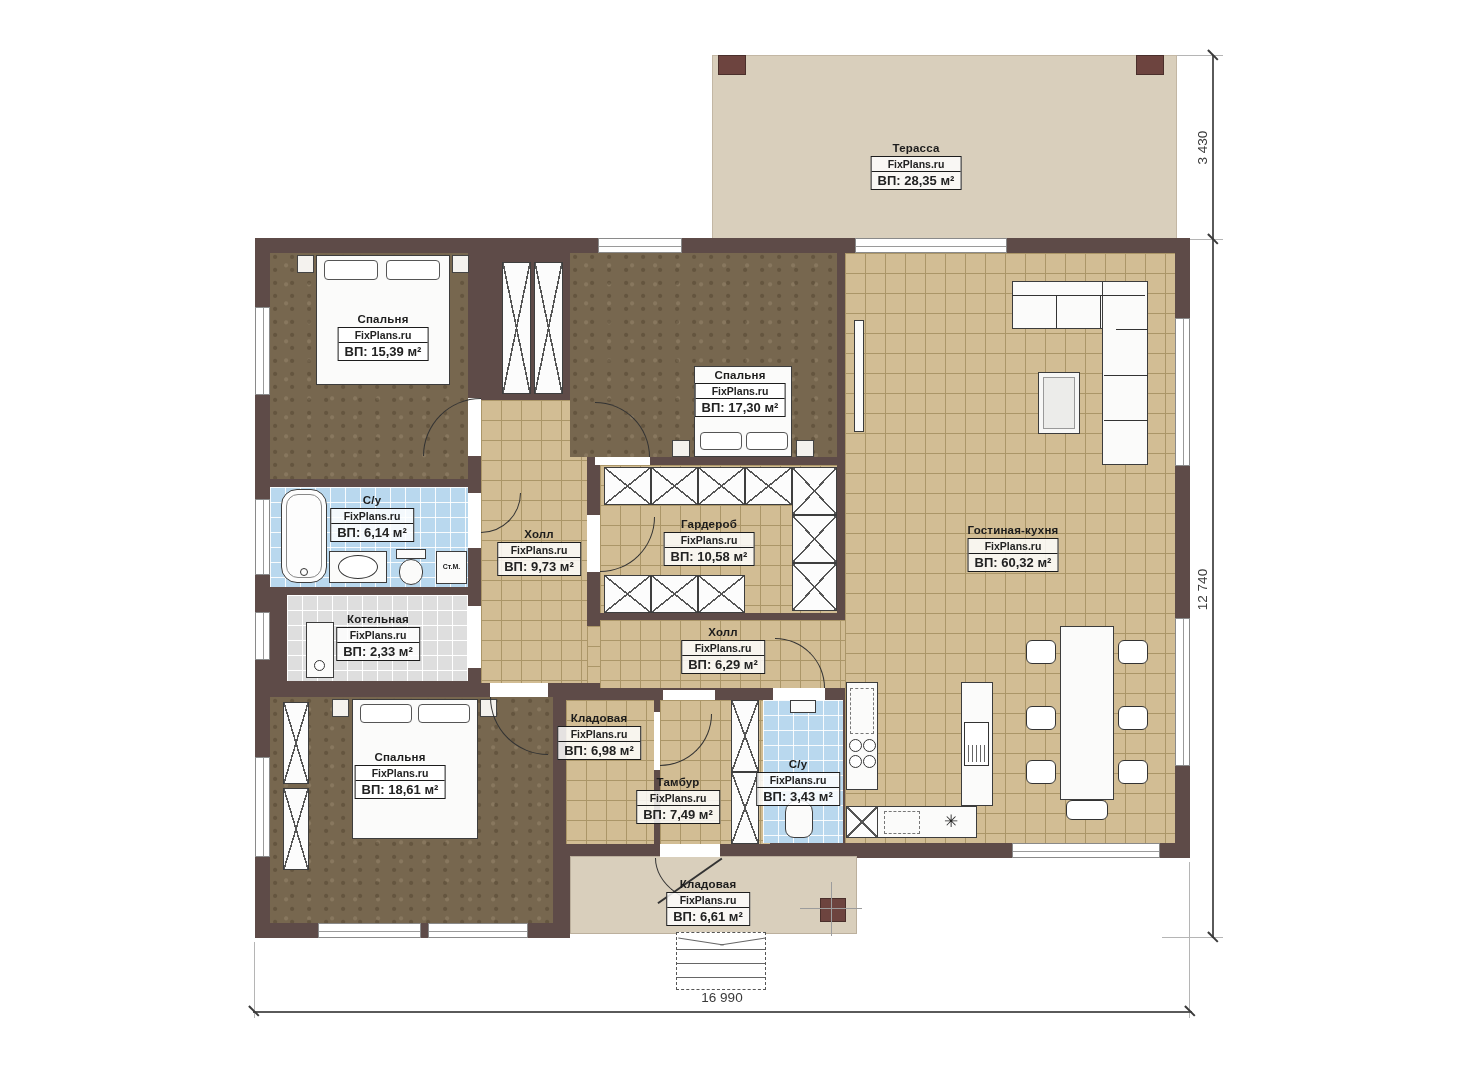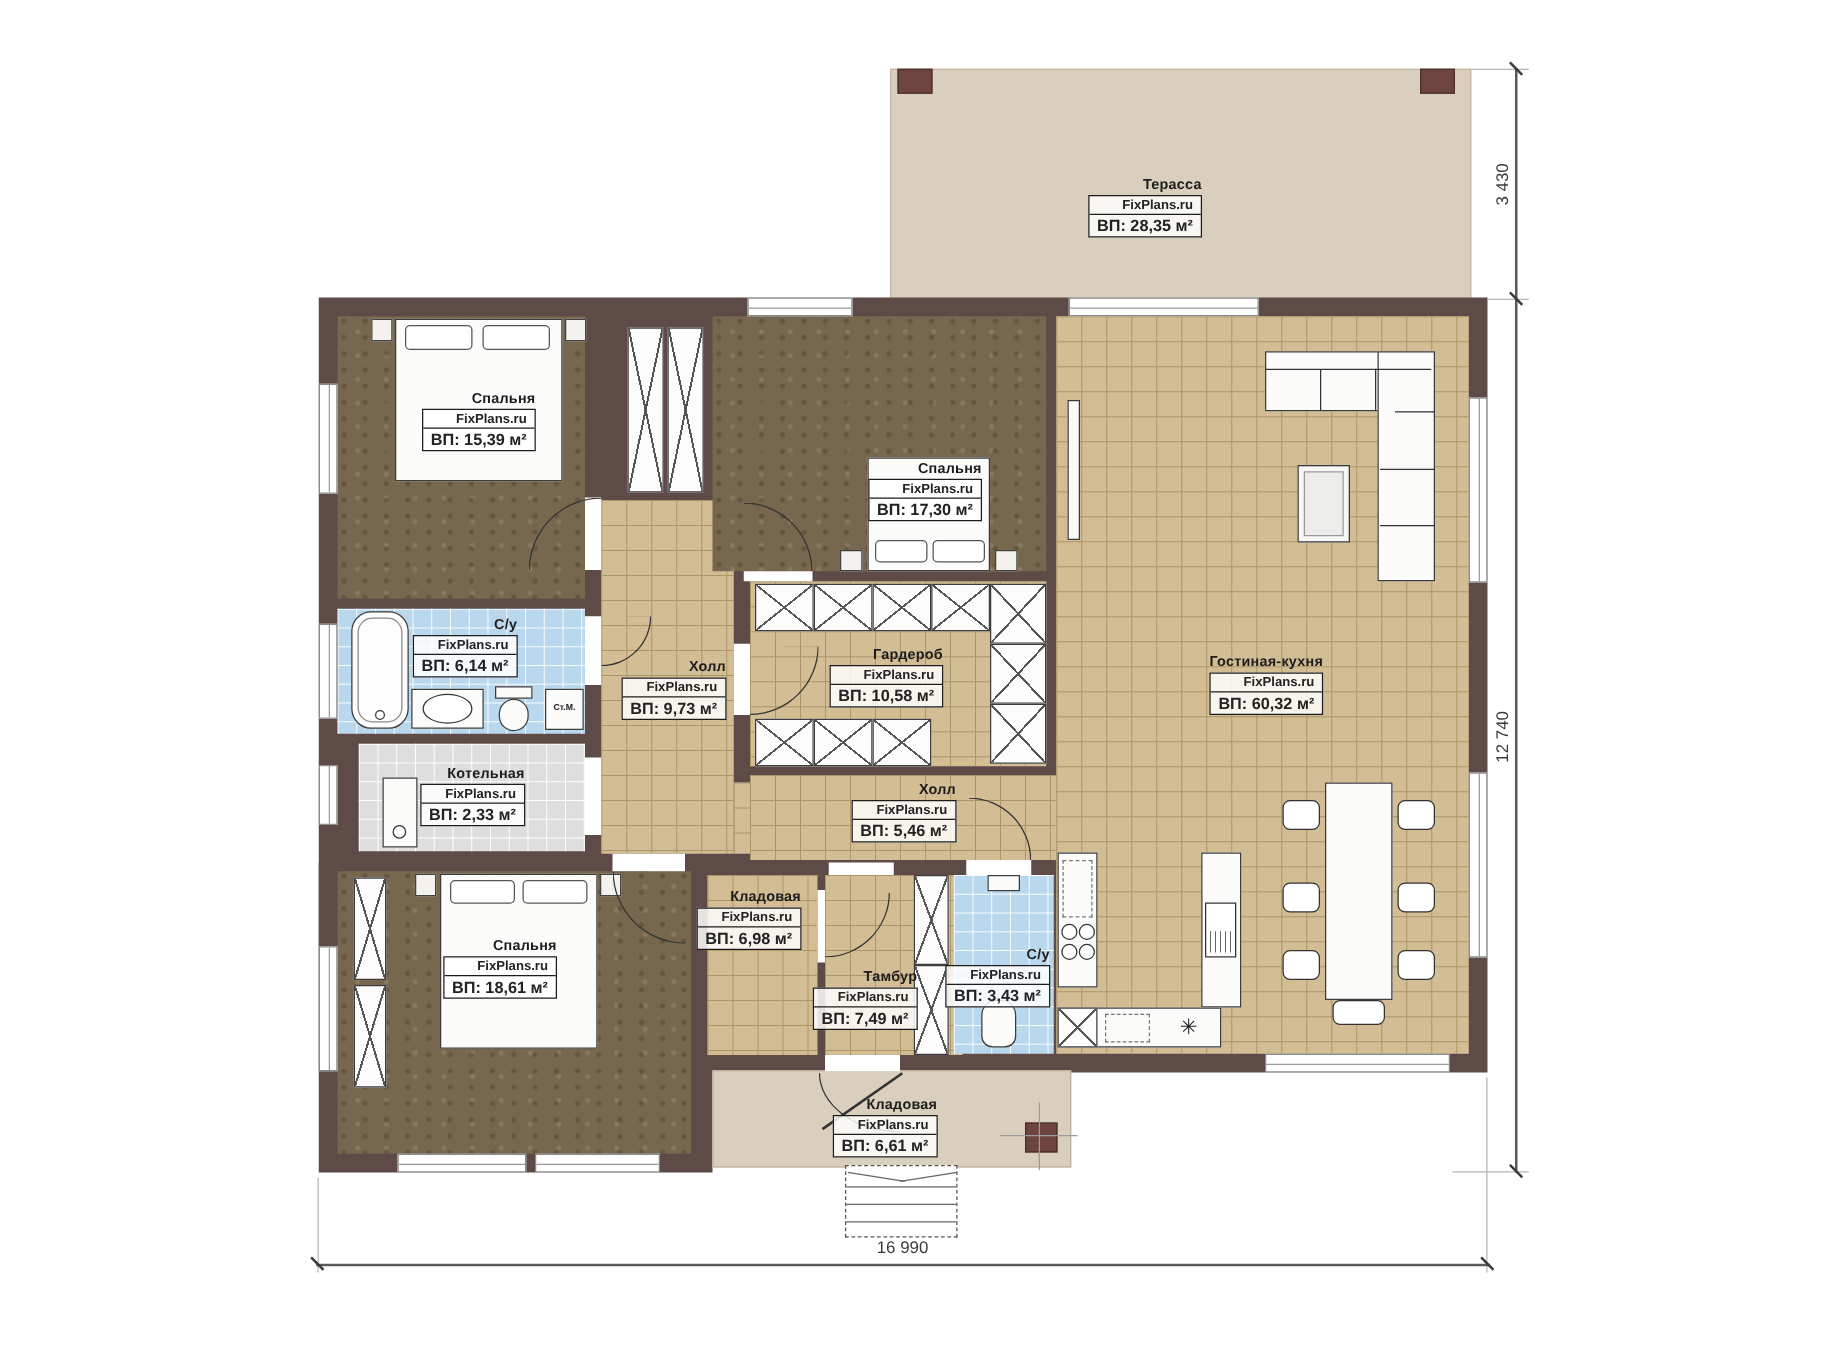--- a/index.html
+++ b/index.html
@@ -47,21 +47,21 @@
   .winv{position:absolute;background:#fff;border:1px solid #8a8a8a;z-index:20;box-sizing:border-box;}
   .winv::after{content:"";position:absolute;top:0;bottom:0;left:50%;width:1px;background:#9a9a9a;}
   
   .gap{position:absolute;background:#fff;z-index:20;}
   .arc{position:absolute;z-index:21;box-sizing:border-box;}
   .arc-tl{border-top:1.4px solid #333;border-left:1.4px solid #333;border-top-left-radius:100% 100%;}
   .arc-tr{border-top:1.4px solid #333;border-right:1.4px solid #333;border-top-right-radius:100% 100%;}
   .arc-bl{border-bottom:1.4px solid #333;border-left:1.4px solid #333;border-bottom-left-radius:100% 100%;}
   .arc-br{border-bottom:1.4px solid #333;border-right:1.4px solid #333;border-bottom-right-radius:100% 100%;}
   
-  .rlabel{position:absolute;transform:translateX(-50%);text-align:right;z-index:30;}
+  .rlabel{position:absolute;transform:translateX(-50%);text-align:center;z-index:30;}
   .rname{font-weight:bold;font-size:11.5px;color:var(--ink,#1c1c1c);margin-bottom:2px;white-space:nowrap;letter-spacing:.2px;}
   .rbox{border:1.5px solid var(--ink,#1c1c1c);background:rgba(255,255,255,.84);display:inline-block;}
   .wm{border-bottom:1.5px solid var(--ink,#1c1c1c);padding:1px 6px;font-size:10.5px;font-weight:bold;color:#222;white-space:nowrap;}
   .ar{padding:1px 6px;font-size:13px;font-weight:bold;color:#222;white-space:nowrap;}
   
   .dimline{position:absolute;background:#5a5a5a;z-index:5;}
   .extline{position:absolute;background:#b5b5b5;z-index:4;}
   .tick{position:absolute;width:14px;height:1.6px;background:#3a3a3a;transform:rotate(45deg);z-index:6;}
   .dimtext{position:absolute;font-size:13.5px;color:#3a3a3a;text-align:center;z-index:6;}
   .vdim{transform:rotate(-90deg);}
@@ -274,33 +274,33 @@
       <div class="ar">ВП: 60,32 м²</div></div>
   </div>
   <div class="rlabel" style="left:378px;top:613px;">
     <div class="rname">Котельная</div>
     <div class="rbox"><div class="wm">FixPlans.ru</div>
       <div class="ar">ВП: 2,33 м²</div></div>
   </div>
   <div class="rlabel" style="left:723px;top:626px;">
     <div class="rname">Холл</div>
     <div class="rbox"><div class="wm">FixPlans.ru</div>
-      <div class="ar">ВП: 5,46 м²</div></div>
+      <div class="ar">ВП: 6,29 м²</div></div>
   </div>
   <div class="rlabel" style="left:599px;top:712px;">
     <div class="rname">Кладовая</div>
     <div class="rbox"><div class="wm">FixPlans.ru</div>
       <div class="ar">ВП: 6,98 м²</div></div>
   </div>
   <div class="rlabel" style="left:400px;top:751px;">
     <div class="rname">Спальня</div>
     <div class="rbox"><div class="wm">FixPlans.ru</div>
       <div class="ar">ВП: 18,61 м²</div></div>
   </div>
-  <div class="rlabel" style="left:692px;top:776px;">
+  <div class="rlabel" style="left:664px;top:776px;padding-left:28px;">
     <div class="rname">Тамбур</div>
     <div class="rbox"><div class="wm">FixPlans.ru</div>
       <div class="ar">ВП: 7,49 м²</div></div>
   </div>
   <div class="rlabel" style="left:798px;top:758px;">
     <div class="rname">С/у</div>
     <div class="rbox"><div class="wm">FixPlans.ru</div>
       <div class="ar">ВП: 3,43 м²</div></div>
   </div>
   <div class="rlabel" style="left:708px;top:878px;">

